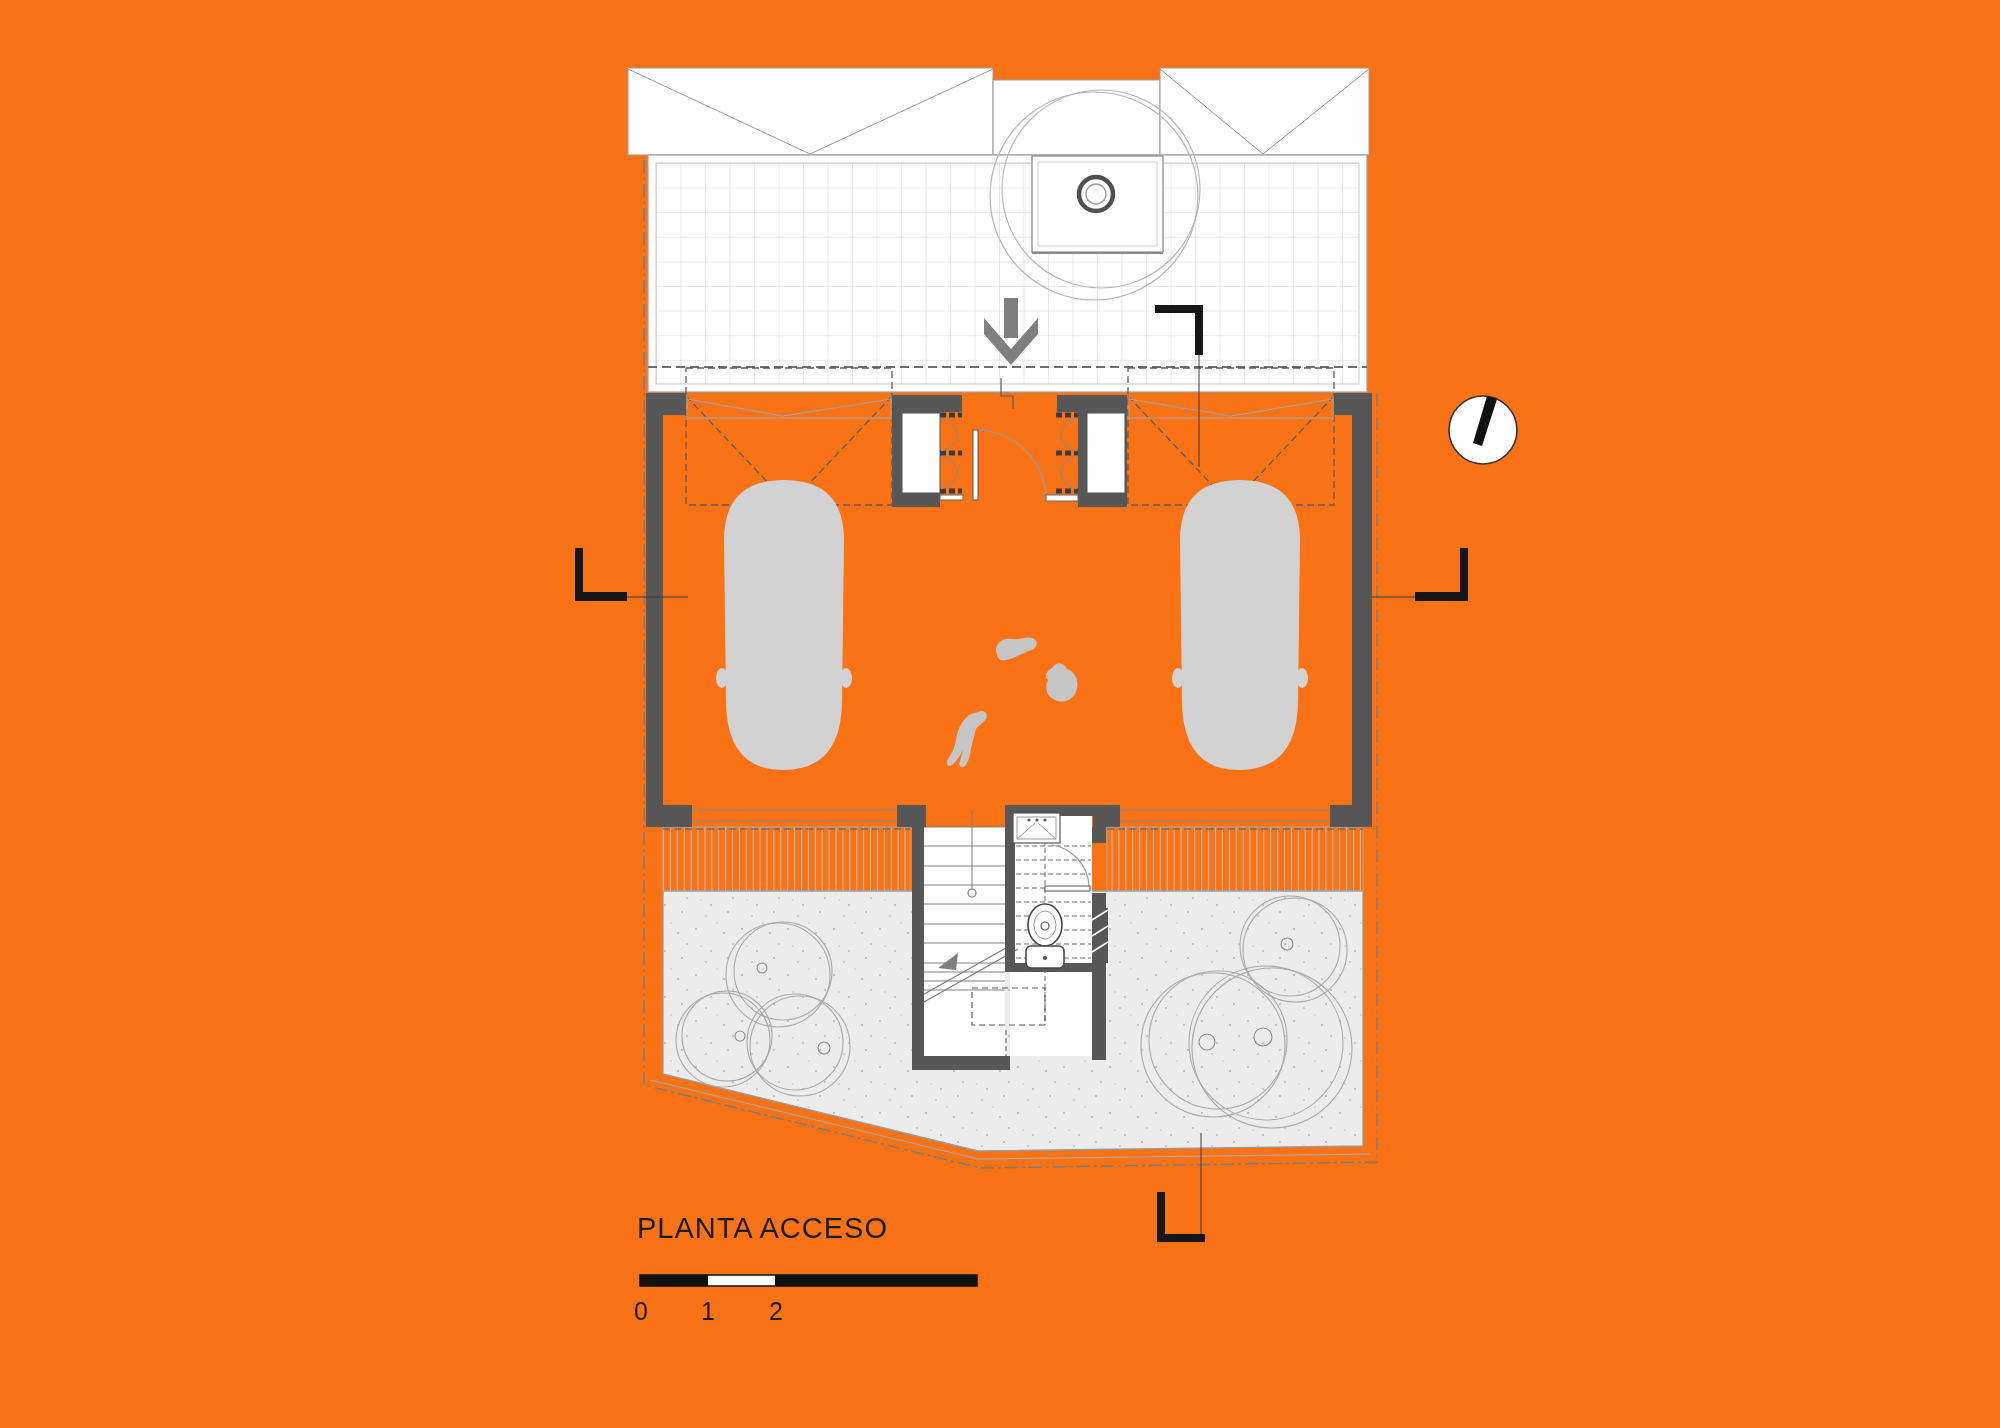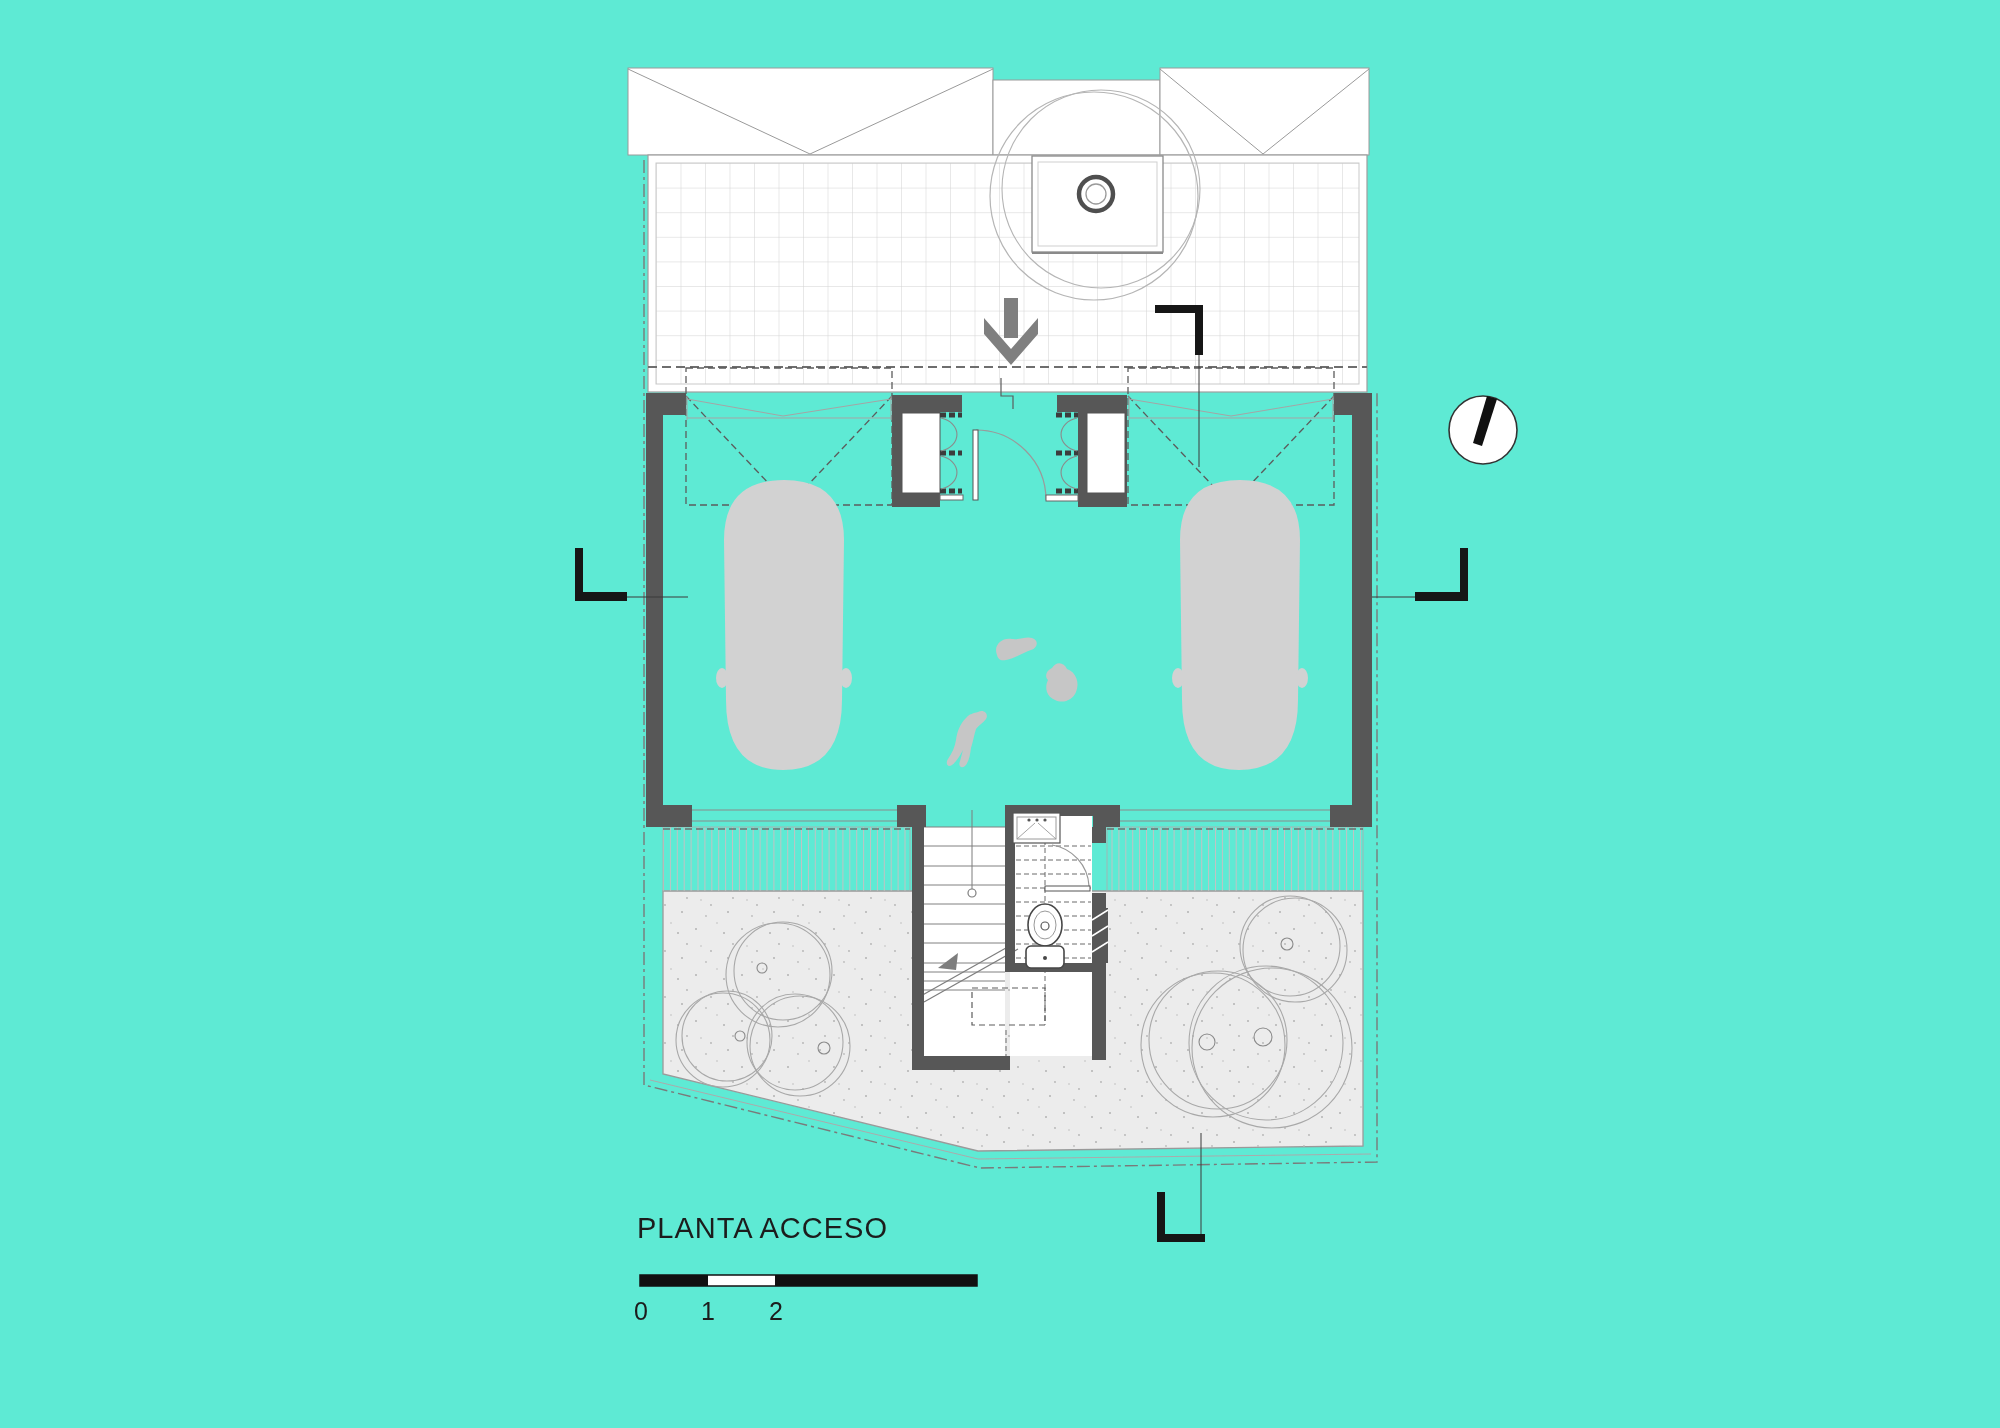--- a/index.html
+++ b/index.html
@@ -1,16 +1,16 @@
 <!DOCTYPE html>
 <html><head>
 <meta charset="utf-8">
 <style>
   html,body{margin:0;padding:0;background:#ffffff;}
-  #canvas{position:relative;width:2000px;height:1428px;background:#5eead4;overflow:hidden;}
+  #canvas{position:relative;width:2000px;height:1428px;background:#f97316;overflow:hidden;}
   svg{display:block;}
   text{font-family:"Liberation Sans", sans-serif;fill:#1c1c1c;}
   .title-text{font-size:29px;letter-spacing:1px;}
   .scale-num{font-size:25px;}
 </style>
 </head>
 <body>
 
 <div id="canvas">
 <svg width="2000" height="1428" viewBox="0 0 2000 1428" xmlns="http://www.w3.org/2000/svg">

